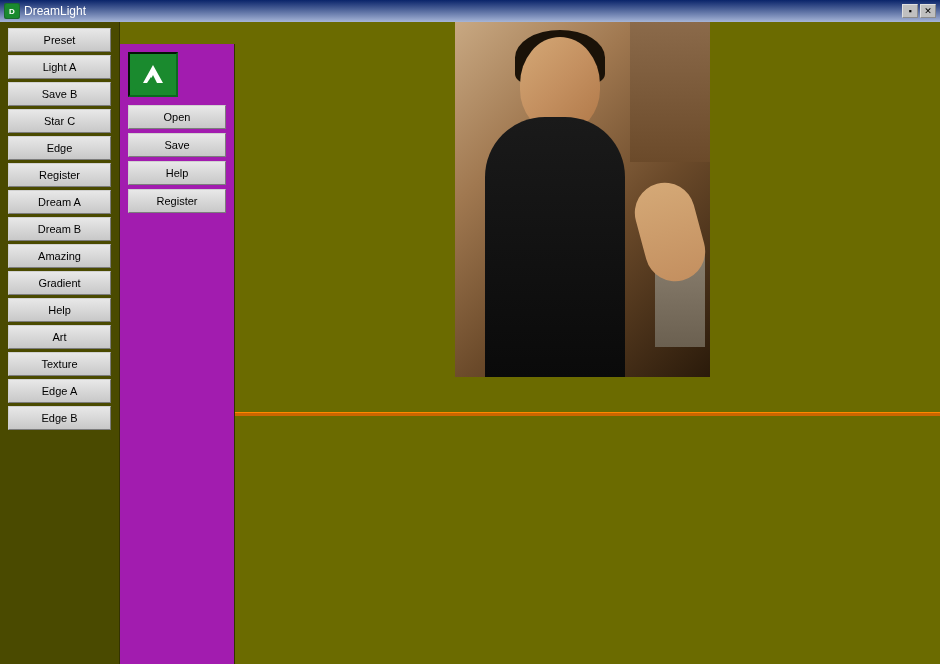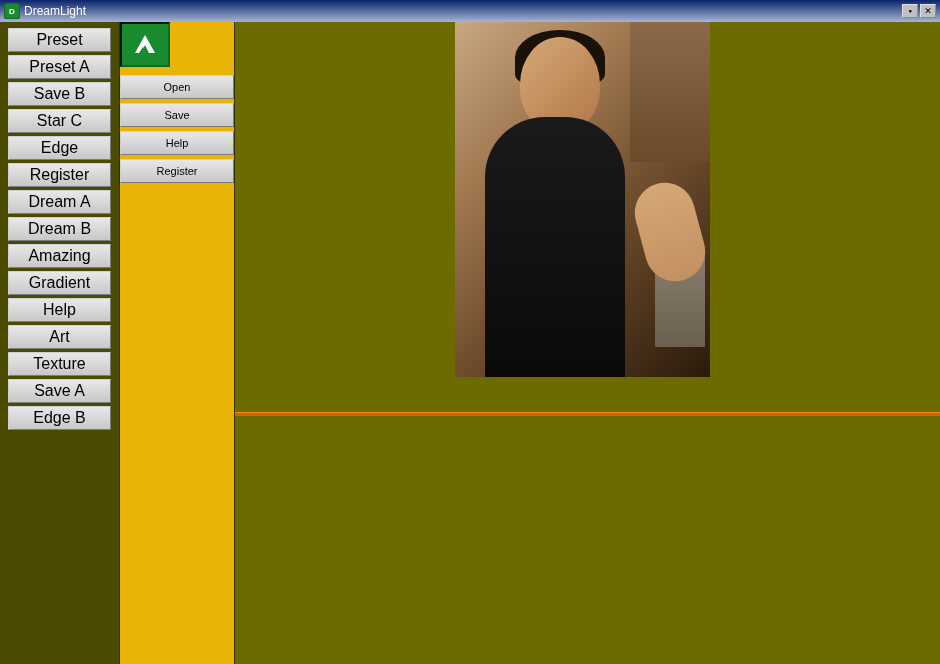--- a/index.html
+++ b/index.html
@@ -73,37 +73,38 @@
       gap: 3px;
       border-right: 1px solid #333300;
     }
 
     .sidebar-btn {
       width: 100%;
       height: 24px;
       background: linear-gradient(to bottom, #e8e8e8, #c8c8c8);
       border: 1px outset #d0d0d0;
       cursor: pointer;
-      font-size: 16px;
+      font-size: 11px;
       color: #000;
       text-align: center;
       display: flex;
       align-items: center;
       justify-content: center;
     }
 
     
     #center-panel {
       width: 115px;
-      background: #eab308;
-      padding: 0;
+      background: #a21caf;
+      padding: 8px;
       display: flex;
       flex-direction: column;
       gap: 4px;
       border-right: 1px solid #333300;
+      margin-top: 22px;
     }
 
     #logo-area {
       width: 50px;
       height: 45px;
       background: #1a8a2e;
       border: 2px inset #0a6a1e;
       display: flex;
       align-items: center;
       justify-content: center;
@@ -268,33 +269,33 @@
   <div id="titlebar-controls">
     <div class="title-btn">▪</div>
     <div class="title-btn">✕</div>
   </div>
 </div>
 
 <div id="main">
 
   <div id="sidebar">
   <button class="sidebar-btn">Preset</button>
-      <button class="sidebar-btn">Preset A</button>
+      <button class="sidebar-btn">Light A</button>
       <button class="sidebar-btn">Save B</button>
       <button class="sidebar-btn">Star C</button>
       <button class="sidebar-btn">Edge</button>
       <button class="sidebar-btn">Register</button>
       <button class="sidebar-btn">Dream A</button>
       <button class="sidebar-btn">Dream B</button>
       <button class="sidebar-btn">Amazing</button>
       <button class="sidebar-btn">Gradient</button>
       <button class="sidebar-btn">Help</button>
       <button class="sidebar-btn">Art</button>
       <button class="sidebar-btn">Texture</button>
-      <button class="sidebar-btn">Save A</button>
+      <button class="sidebar-btn">Edge A</button>
       <button class="sidebar-btn">Edge B</button>
     </div>
 
   <div id="center-panel">
     <div id="logo-area">
       <svg width="36" height="36" viewBox="0 0 36 36">
         <rect width="36" height="36" rx="4" fill="#1a8a2e"></rect>
         <path d="M8 26 L18 8 L28 26 L22 26 L18 18 L14 26 Z" fill="white"></path>
         <path d="M12 26 L16 20 L20 26 Z" fill="#1a8a2e"></path>
       </svg>

